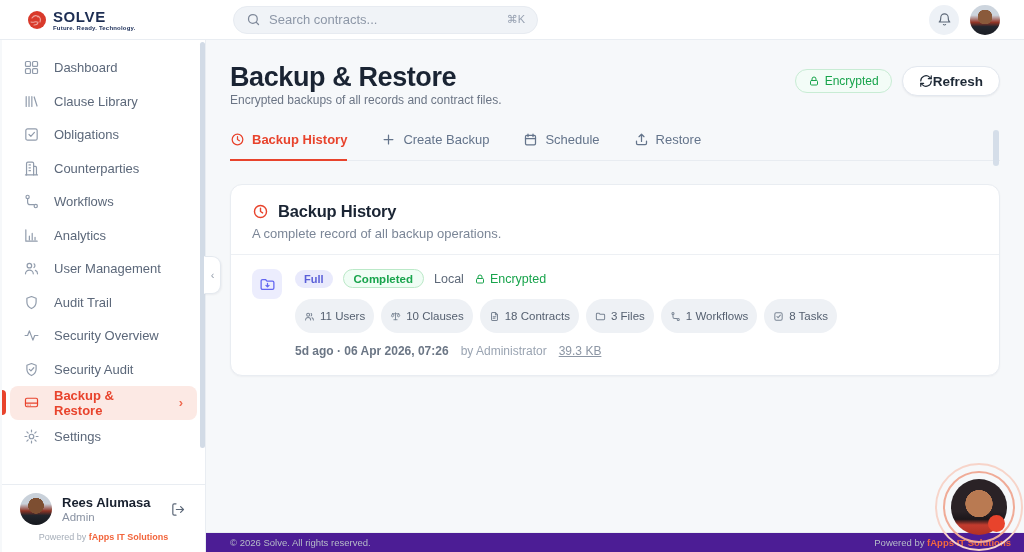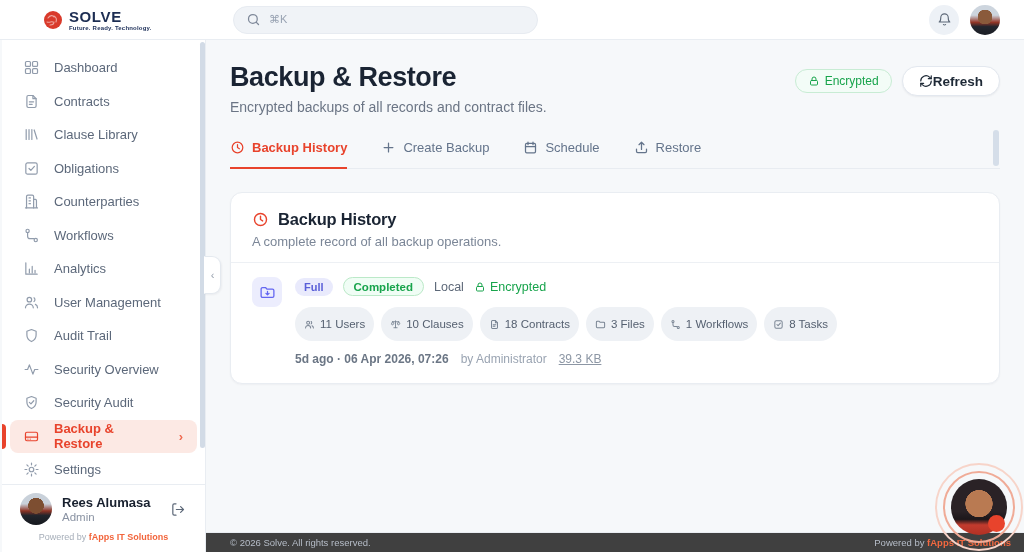--- a/index.html
+++ b/index.html
@@ -3,21 +3,21 @@
 <meta charset="utf-8">
 <style>
   * { margin:0; padding:0; box-sizing:border-box; }
   html,body { width:1024px; height:552px; overflow:hidden; }
   body { font-family:"Liberation Sans","DejaVu Sans",sans-serif; background:#f6f8fa; position:relative; }
   svg { display:block; }
 
   
   .topbar { position:absolute; top:0; left:0; right:0; height:40px; background:#fff;
             border-bottom:1px solid #e9edf2; display:flex; align-items:center; z-index:30; }
-  .logo-wrap { width:204px; display:flex; align-items:center; gap:6px; padding-left:43px; flex:0 0 auto; cursor:pointer; }
+  .logo-wrap { width:204px; display:flex; align-items:center; gap:6px; padding-left:27px; flex:0 0 auto; cursor:pointer; }
   .logo-text { line-height:1; }
   .logo-name { font-size:15px; font-weight:800; letter-spacing:.6px; color:#1c2d52; }
   .logo-tag  { font-size:6px; font-weight:700; color:#21335c; margin-top:1px; letter-spacing:.2px; }
   .search { width:305px; height:28px; margin-left:29px; background:#f0f3f7; border:1px solid #e7ebf1;
             border-radius:999px; display:flex; align-items:center; gap:8px; padding:0 12px; }
   .search input { flex:1; border:0; outline:0; background:transparent; font-size:13px; color:#48536a;
                   font-family:inherit; }
   .search input::placeholder { color:#8d97a7; }
   .kbd { font-size:11px; color:#98a2b2; }
   .topbar-right { margin-left:auto; display:flex; align-items:center; gap:11px; padding-right:24px; }
@@ -60,21 +60,21 @@
   .user-role { font-size:11.5px; color:#8a93a3; }
   .logout-btn { margin-left:auto; color:#5d6878; background:none; border:0; cursor:pointer; }
   .side-powered { text-align:center; font-size:9px; color:#a6aeb9; margin-top:7px; }
   .side-powered b { color:#f2653c; font-weight:700; }
 
   
   .main { position:absolute; left:204px; top:40px; right:0; bottom:0; background:#f6f8fa; }
   .content { padding:0 24px 0 26px; }
   .page-head { margin-top:22px; display:flex; align-items:flex-start; }
   .page-title { font-size:27px; font-weight:800; letter-spacing:-.4px; color:#1a2433; }
-  .page-sub { margin-top:6px; font-size:14px; color:#6b7585; }
+  .page-sub { font-size:12px; color:#6b7585; }
   .head-actions { margin-left:auto; display:flex; align-items:center; gap:10px; margin-top:4px; }
   .enc-pill { height:24px; display:flex; align-items:center; gap:5px; padding:0 12px; border-radius:999px;
               background:#f3fcf7; border:1px solid #c8ecd4; color:#18a44c; font-size:12px; font-weight:500; }
   .refresh-btn { height:30px; display:flex; align-items:center; padding:0 16px; border-radius:999px;
                  background:#fff; border:1px solid #e3e8ef; box-shadow:0 1px 2px rgba(16,24,40,.06);
                  font-size:13.5px; font-weight:700; color:#1e2936; cursor:pointer; font-family:inherit; }
 
   .tabs { margin-top:25px; display:flex; gap:34px; border-bottom:1px solid #e8ecf1; position:relative; }
   .tab { display:flex; align-items:center; gap:7px; padding-bottom:12px; font-size:13px; font-weight:500;
          color:#64748b; cursor:pointer; border-bottom:2px solid transparent; margin-bottom:-1px; }
@@ -103,21 +103,21 @@
   .enc-inline { display:flex; align-items:center; gap:4px; color:#18a44c; font-size:12.5px; font-weight:500; }
   .entry-row2 { display:flex; align-items:center; gap:7px; }
   .stat-pill { height:34px; display:flex; align-items:center; gap:5px; padding:0 9px; border-radius:999px;
                background:#eef1f5; color:#556070; font-size:11.5px; font-weight:500; }
   .stat-pill .ico { color:#7a8594; }
   .entry-row3 { display:flex; align-items:center; gap:12px; font-size:12px; }
   .meta-time { color:#6b7685; font-weight:600; }
   .meta-by { color:#9aa4b2; }
   .meta-size { color:#8c96a4;text-decoration:underline; }
 
-  .footer { position:absolute; left:0; right:0; bottom:0; height:20px; background:#404040;
+  .footer { position:absolute; left:0; right:0; bottom:0; height:20px; background:#4c1d95;
             border-top:1px solid #e9edf2; display:flex; align-items:center; justify-content:space-between;
             padding:0 13px 0 26px; font-size:9.5px; color:#b6bdc8; z-index:5; }
   .footer b { color:#f2683f; font-weight:700; }
 
   
   .assistant { position:absolute; width:88px; height:88px; left:731px; top:423px; z-index:40; cursor:pointer; }
   .ring-outer { position:absolute; inset:0; border-radius:50%; border:2px solid #f7d4c9; }
   .ring-inner { position:absolute; inset:8px; border-radius:50%; border:2px solid #f0ab97; }
   .assistant-avatar { position:absolute; inset:16px; border-radius:50%;
       background:
@@ -142,20 +142,21 @@
       <div class="logo-tag">Future. Ready. Technology.</div>
     </span>
   </div>
   <div class="search">
     <span>
       <svg width="15" height="15" viewBox="0 0 24 24" fill="none" stroke="#7d8798" stroke-width="2" stroke-linecap="round">
           <circle cx="11" cy="11" r="7"></circle>
           <path d="m20 20-3.8-3.8"></path>
         </svg>
     </span>
+    <input type="text" placeholder="Search contracts..." style="">
     <span class="kbd">⌘K</span>
   </div>
   <div class="topbar-right">
     <button class="bell-btn">
       <span>
         <svg width="15" height="15" viewBox="0 0 24 24" fill="none" stroke="currentColor" stroke-width="1.8" stroke-linecap="round" stroke-linejoin="round">
             <path d="M18 9a6 6 0 1 0-12 0c0 6-2.5 7-2.5 7h17S18 15 18 9"></path>
             <path d="M10.3 20a2.1 2.1 0 0 0 3.4 0"></path>
           </svg>
       </span>
@@ -172,29 +173,20 @@
           <svg width="17" height="17" viewBox="0 0 24 24" fill="none" stroke="currentColor" stroke-width="1.7" stroke-linecap="round" stroke-linejoin="round">
             <rect x="3.5" y="3.5" width="7" height="7" rx="1.5"></rect>
             <rect x="13.5" y="3.5" width="7" height="7" rx="1.5"></rect>
             <rect x="3.5" y="13.5" width="7" height="7" rx="1.5"></rect>
             <rect x="13.5" y="13.5" width="7" height="7" rx="1.5"></rect>
           </svg>
         </span>
       <span>Dashboard</span>
     </a>
 
-    <a class="nav-item">
-      <span class="ico">
-          <svg width="17" height="17" viewBox="0 0 24 24" fill="none" stroke="currentColor" stroke-width="1.7" stroke-linecap="round" stroke-linejoin="round">
-            <path d="M14 3.5H7.5a2 2 0 0 0-2 2v13a2 2 0 0 0 2 2h9a2 2 0 0 0 2-2V8z"></path>
-            <path d="M14 3.5V8h4.5M9 12.5h6M9 16h4"></path>
-          </svg>
-        </span>
-      <span>Contracts</span>
-    </a>
 
     <a class="nav-item">
       <span class="ico">
           <svg width="17" height="17" viewBox="0 0 24 24" fill="none" stroke="currentColor" stroke-width="1.7" stroke-linecap="round">
             <path d="M4.5 5v14M8.5 5v14M12.5 5v14M15.8 5.6l4 12.8"></path>
           </svg>
         </span>
       <span>Clause Library</span>
     </a>
 

